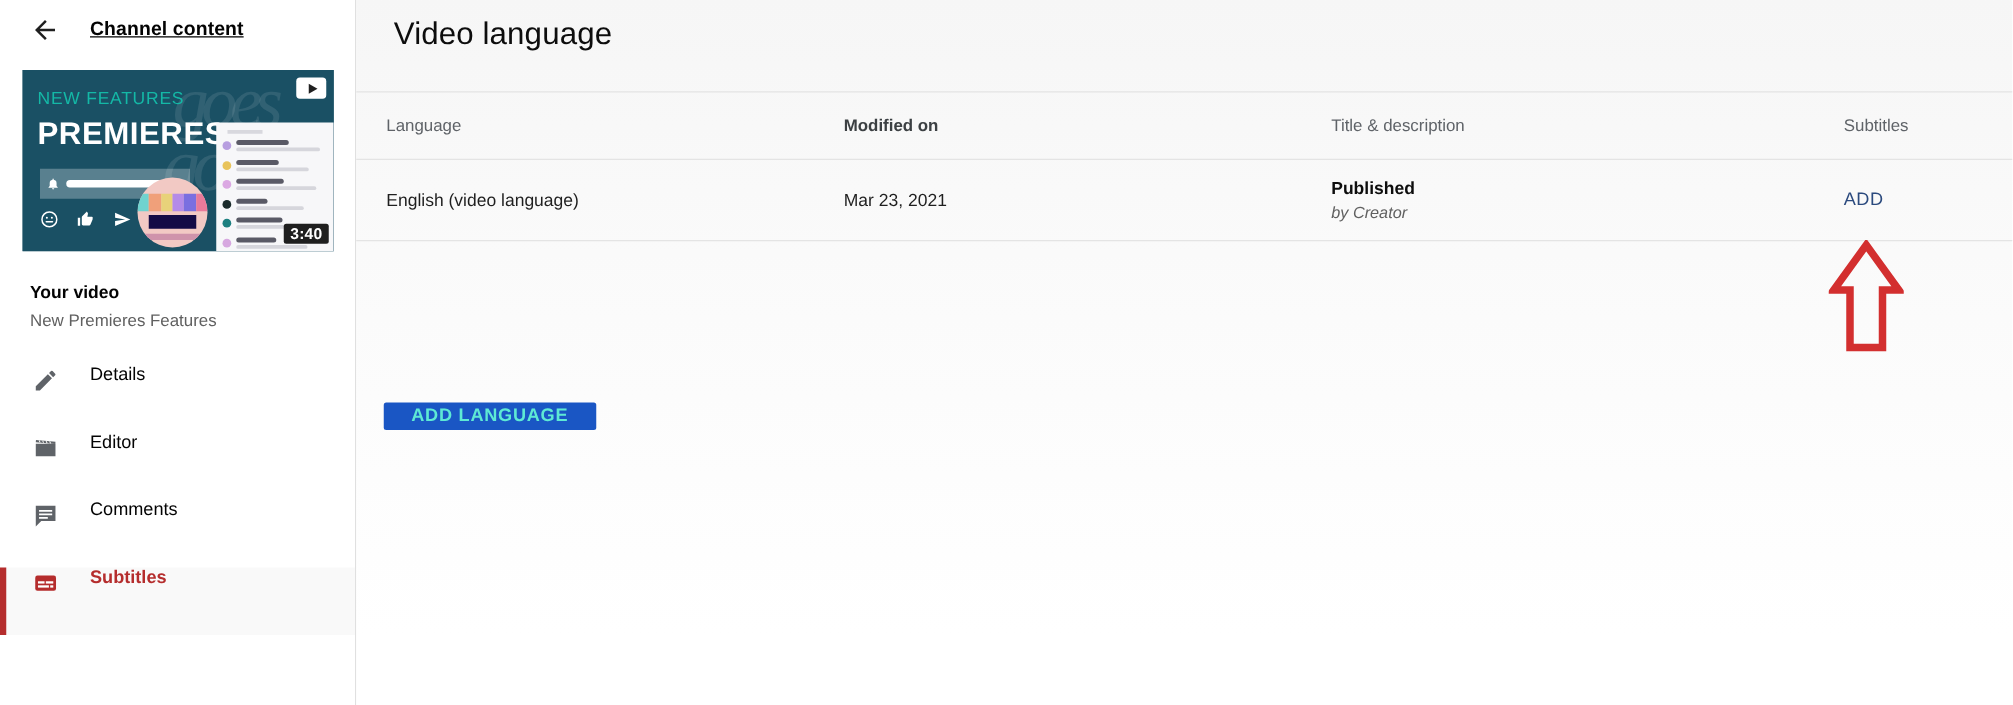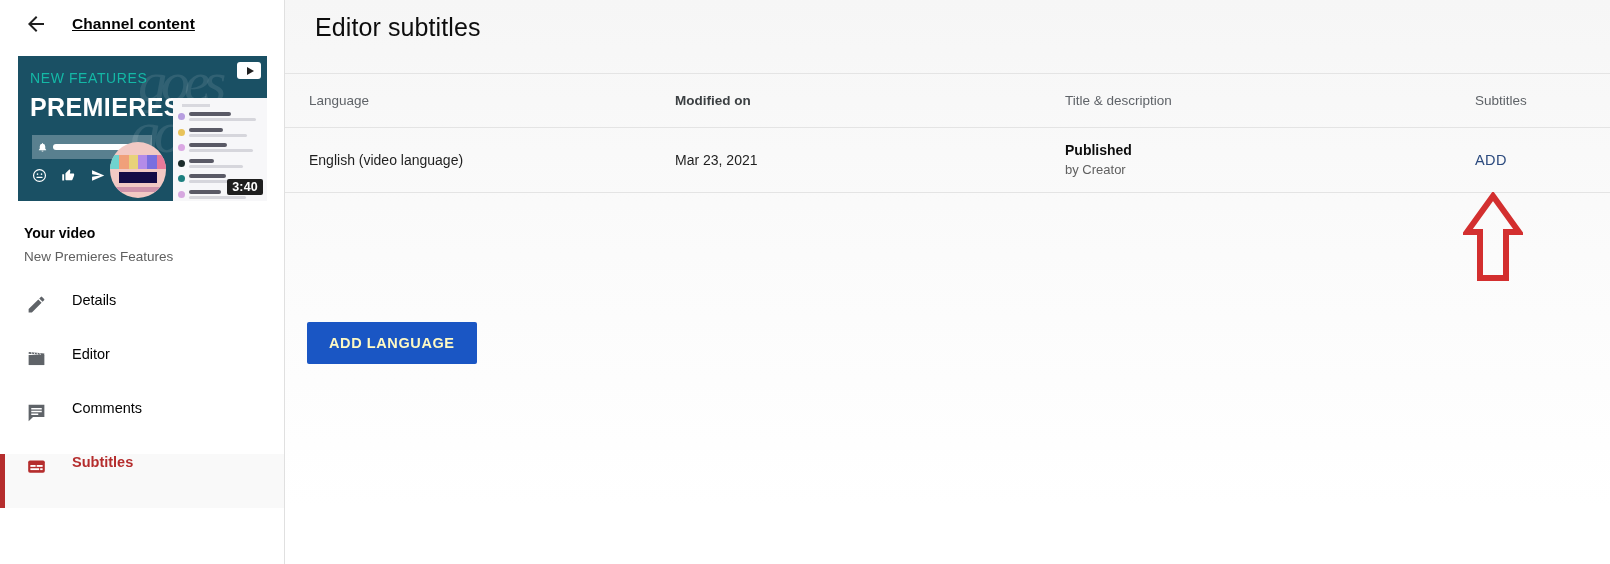--- a/index.html
+++ b/index.html
@@ -156,31 +156,31 @@
     border-bottom:1px solid #e4e4e4;
   }
   .c-lang { flex:0 0 390px; padding-left: 24px; }
   .c-mod  { flex:0 0 390px; }
   .c-title{ flex:1; }
   .c-subs { flex:0 0 135px; text-align:left; }
   .th { font-size: 13.5px; color:#5f6368; }
   .th.b { font-weight: bold; color:#3c4043; }
   .td { font-size: 14px; color:#1f1f1f; }
   .td-pub { font-size: 14px; color:#0d0d0d; font-weight: bold; line-height: 1.45; }
-  .td-by { font-size: 13px; color:#606060; line-height: 1.5; }
+  .td-by { font-size: 13px; color:#606060; line-height: 1.5; font-style: italic; }
   .add-link {
     font-size: 14.5px; color:#2b4a7e; font-weight: 500;
     letter-spacing: .4px; cursor: pointer; display:inline-block;
   }
 
   .btn-add-lang {
     position:absolute; left: 22px; top: 322px;
-    background:#1a56c4; color:#fef9c3;
+    background:#1a56c4; color:#5eead4;
     font-size: 14.5px; font-weight: bold; letter-spacing: .6px;
-    border: none; padding: 13px 22px; border-radius: 2px;
+    border: none; padding: 3px 22px; border-radius: 2px;
     cursor: pointer; font-family:"Liberation Sans", sans-serif;
   }
 
   .arrow-anno {
     position:absolute; left: 1178px; top: 192px;
     width: 60px; height: 92px; pointer-events:none;
   }
 </style>
 </head>
 <body>
@@ -351,21 +351,21 @@
             </svg>
         </span>
         <span class="nav-lbl">Subtitles</span>
       </div>
 
     </nav>
   </aside>
 
   <section class="main">
 
-    <h1 class="page-title">Editor subtitles</h1>
+    <h1 class="page-title">Video language</h1>
 
     <div class="table">
 
       <div class="thead">
         <div class="c-lang th">Language</div>
         <div class="c-mod th b">Modified on</div>
         <div class="c-title th">Title &amp; description</div>
         <div class="c-subs th">Subtitles</div>
       </div>
 

